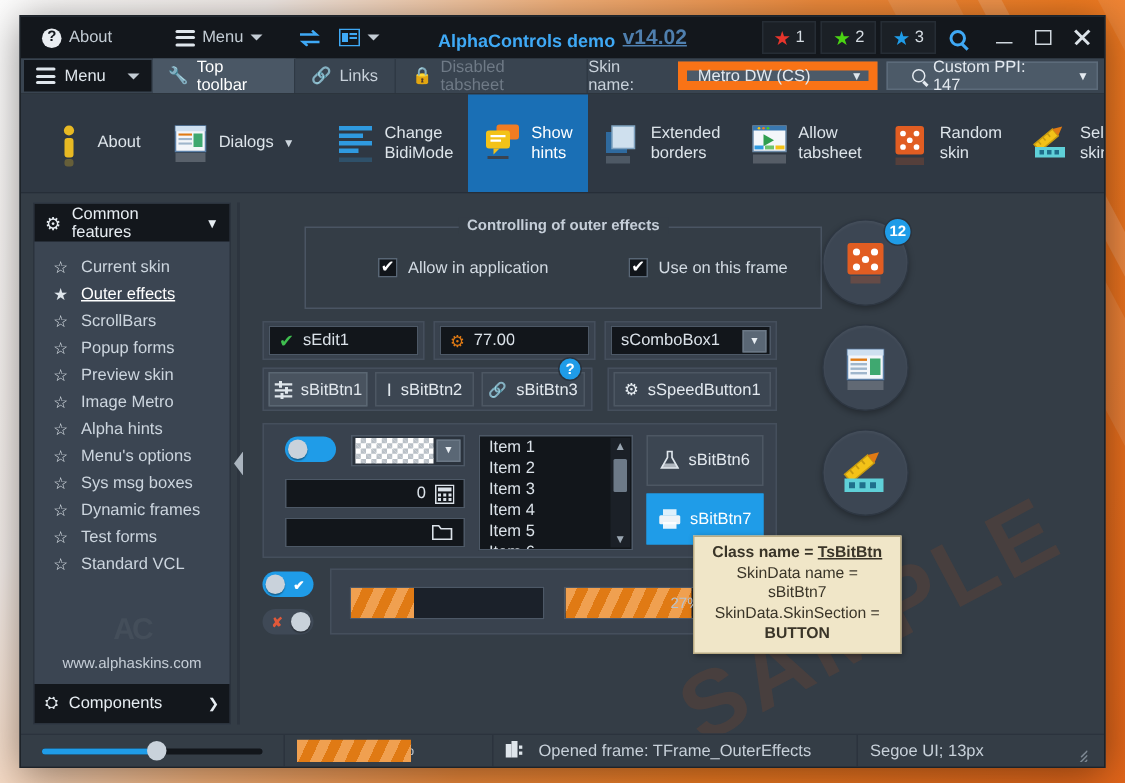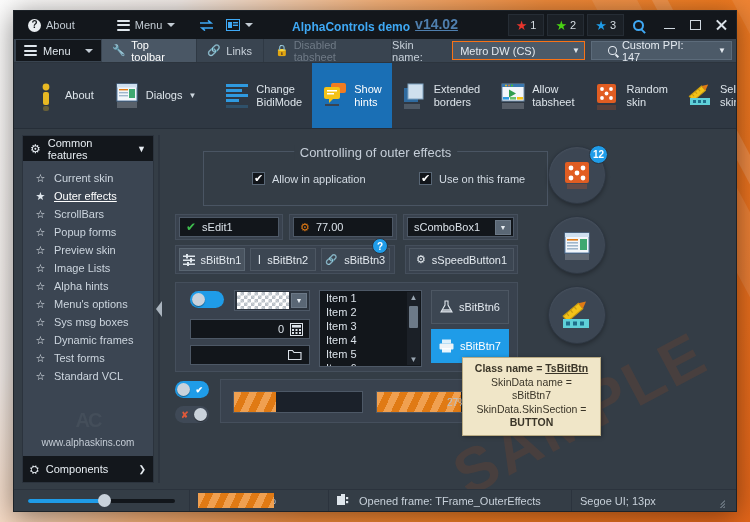--- a/index.html
+++ b/index.html
@@ -71,21 +71,21 @@
     display:flex;align-items:center;gap:5px;padding:0 11px;color:#c8d1da;font-size:11px;border-right:1px solid #2f3944;
   }
   .tab.active { background:#4a5765; color:#ffffff; }
   .tab.disabled { color:#6f7a86; }
   .wrench { color:#dfe6ec;font-size:11px; }
   .links-ico { color:#9fb0c0;font-size:11px; }
   .lock-ico { color:#c0392b;font-size:11px; }
   #skinbar { margin-left:auto; display:flex; align-items:center; gap:6px; padding-right:4px; }
   #skinbar .lbl { color:#c8d1da; }
   .combo {
-    display:flex;align-items:center;background:#4c5a68;border:1px solid #f97316;height:19px;color:#e4eaf0;
+    display:flex;align-items:center;background:#4c5a68;border:6px solid #f97316;height:19px;color:#e4eaf0;
     padding:0 4px 0 7px;font-size:11px;min-width:0;
   }
   .combo .cv { white-space:nowrap;overflow:hidden; }
   .combo .ar { margin-left:auto;padding-left:12px;color:#dfe6ec;font-size:8px; }
   .ppi-combo { display:flex;align-items:center;gap:5px;background:#4c5a68;border:1px solid #5c6b7a;height:19px;color:#e4eaf0;padding:0 5px 0 16px; }
   .mag { width:9px;height:9px;border:1.5px solid #e4eaf0;border-radius:50%;position:relative; }
   .mag:after { content:"";position:absolute;width:1.5px;height:4px;background:#e4eaf0;right:-2px;bottom:-4px;transform:rotate(-45deg); }
 
   
   #ribbon {
@@ -136,21 +136,21 @@
 
   
   #content { flex:1 1 auto; position:relative; overflow:hidden; }
   .watermark {
     position:absolute;right:18px;bottom:40px;font-size:62px;font-weight:bold;color:rgba(120,70,45,.30);
     transform:rotate(-28deg);letter-spacing:3px;pointer-events:none;user-select:none;
   }
 
   
   .groupbox { position:absolute;border:1px solid #4a5563; }
-  .gb-title { position:absolute;top:-7px;left:50%;transform:translateX(-50%);background:#343d46;padding:0 6px;color:#c5ced8;font-size:13px;white-space:nowrap; }
+  .gb-title { position:absolute;top:-7px;left:50%;transform:translateX(-50%);background:#343d46;padding:0 6px;color:#c5ced8;font-size:10px;white-space:nowrap;font-weight:bold; }
   .chk { display:flex;align-items:center;gap:7px;color:#d3dbe3;font-size:11px; }
   .chkbox {
     width:13px;height:13px;background:#11151a;border:1px solid #586675;display:flex;align-items:center;justify-content:center;
     color:#fff;font-size:11px;line-height:1;
   }
 
   
   .panel { position:absolute;background:#39424e;border:1px solid #454f5c; }
 
   .edit {
@@ -492,21 +492,21 @@
         <div class="sb-item">
           <span class="st">☆</span>
           <span class="lb">Popup forms</span>
         </div>
         <div class="sb-item">
           <span class="st">☆</span>
           <span class="lb">Preview skin</span>
         </div>
         <div class="sb-item">
           <span class="st">☆</span>
-          <span class="lb">Image Lists</span>
+          <span class="lb">Image Metro</span>
         </div>
         <div class="sb-item">
           <span class="st">☆</span>
           <span class="lb">Alpha hints</span>
         </div>
         <div class="sb-item">
           <span class="st">☆</span>
           <span class="lb">Menu's options</span>
         </div>
         <div class="sb-item">

